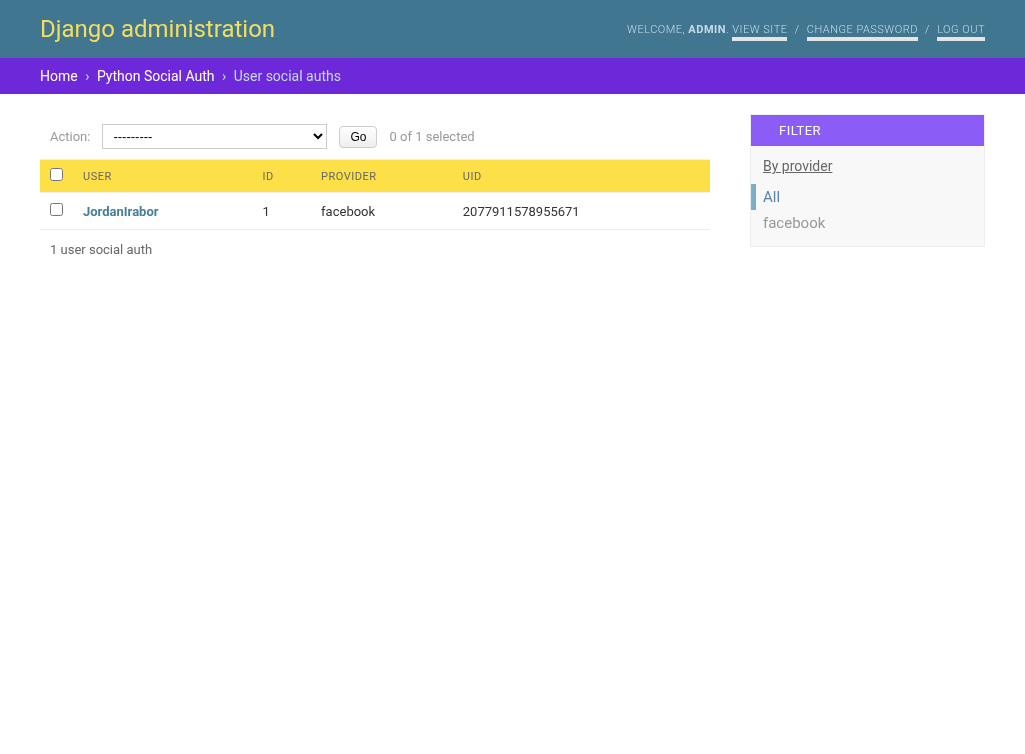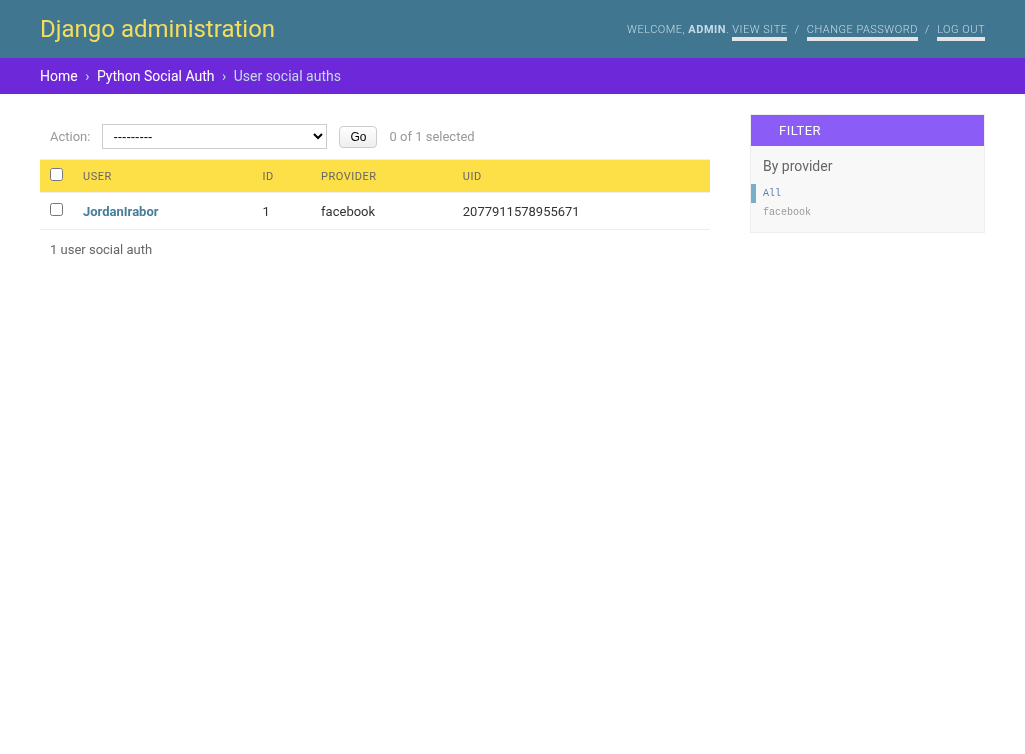--- a/index.html
+++ b/index.html
@@ -41,23 +41,23 @@
 .results-table thead th { background: #fde047; border-top: 1px solid #eee; border-bottom: 1px solid #eee; padding: 8px 10px; text-align: left; font-size: 11px; font-weight: 400; color: #666; letter-spacing: 0.5px; text-transform: uppercase; }
 .results-table tbody td { padding: 10px; border-bottom: 1px solid #eee; font-size: 13px; vertical-align: middle; }
 .results-table .checkbox-col { width: 30px; text-align: center; }
 .results-table a.rowlink { color: #447e9b; font-weight: bold; text-decoration: none; }
 .paginator { padding: 12px 10px; font-size: 13px; color: #666; }
 
 .sidebar { width: 235px; }
 .filter-module { border: 1px solid #eee; }
 .filter-header { background: #8b5cf6; color: #fff; padding: 8px 28px; font-size: 13px; letter-spacing: 0.5px; }
 .filter-body { background: #f8f8f8; }
-.filter-group-title { padding: 12px 12px 6px; font-size: 14px; color: #666; }
+.filter-group-title { padding: 12px 12px 6px; font-size: 14px; color: #666; text-decoration: underline; }
 .filter-list { list-style: none; padding: 4px 0 10px; }
-.filter-list li { padding: 4px 12px; font-size: 10px; font-family: Liberation Mono, monospace; }
+.filter-list li { padding: 4px 12px; font-size: 15px; }
 .filter-list li.selected { border-left: 5px solid #79aec8; padding-left: 7px; }
 .filter-list li.selected a { color: #5b80b2; }
 .filter-list li a { color: #999; text-decoration: none; }
 </style>
 </head>
 <body>
 
 <div class="header">
   <div class="branding">Django administration</div>
   <div class="user-tools">

